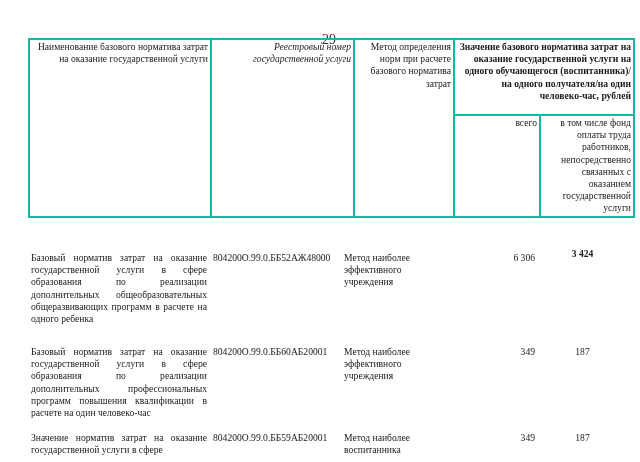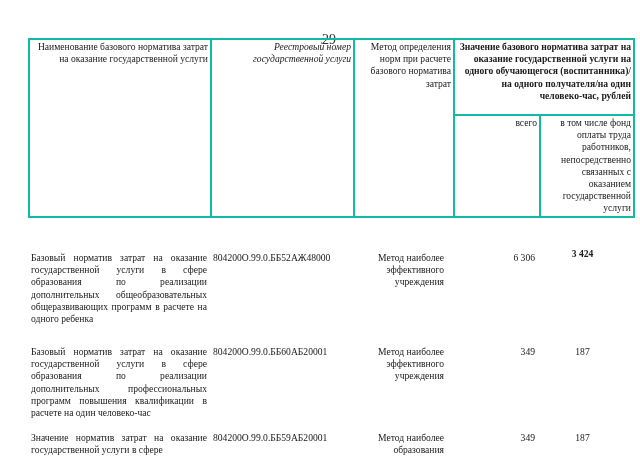--- a/index.html
+++ b/index.html
@@ -10,21 +10,21 @@
   .page-num { position:absolute; left:322px; top:32px; font-size:14px; color:#333; }
   .hdr-table {
     position:absolute; left:28px; top:38px; border-collapse:collapse;
     font-size:9.6px; line-height:12.2px;
   }
   .hdr-table td { border:2px solid #14b8a6; vertical-align:top; text-align:right; padding:1px 2px; }
   .body-row { position:absolute; left:28px; font-size:9.6px; line-height:12.2px; }
   .cell { position:absolute; top:0;margin-top:40px; }
   .c1 { left:3px; width:176px; text-align:justify; }
   .c2 { left:185px; width:150px; white-space:nowrap; }
-  .c3 { left:316px; width:100px; text-align:right; }
+  .c3 { left:316px; width:100px; text-align:left; }
   .c4 { left:421px; width:86px; text-align:right; }
   .c5 { left:507px; width:95px; text-align:center; }
 </style>
 </head>
 <body>
 
 <div class="page-num">29</div>
 
 <table class="hdr-table">
   <tbody>
@@ -53,16 +53,16 @@
   <div class="cell c1">Базовый норматив затрат на оказание государственной услуги в сфере образования по реализации дополнительных профессиональных программ повышения квалификации в расчете на один человеко-час</div>
   <div class="cell c2">804200О.99.0.ББ60АБ20001</div>
   <div class="cell c3">Метод наиболее эффективного учреждения</div>
   <div class="cell c4">349</div>
   <div class="cell c5">187</div>
 </div>
 
 <div class="body-row" style="top:392px;">
   <div class="cell c1">Значение норматив затрат на оказание государственной услуги в сфере</div>
   <div class="cell c2">804200О.99.0.ББ59АБ20001</div>
-  <div class="cell c3">Метод наиболее образования</div>
+  <div class="cell c3">Метод наиболее воспитанника</div>
   <div class="cell c4">349</div>
   <div class="cell c5">187</div>
 </div>
 
 </body></html>

